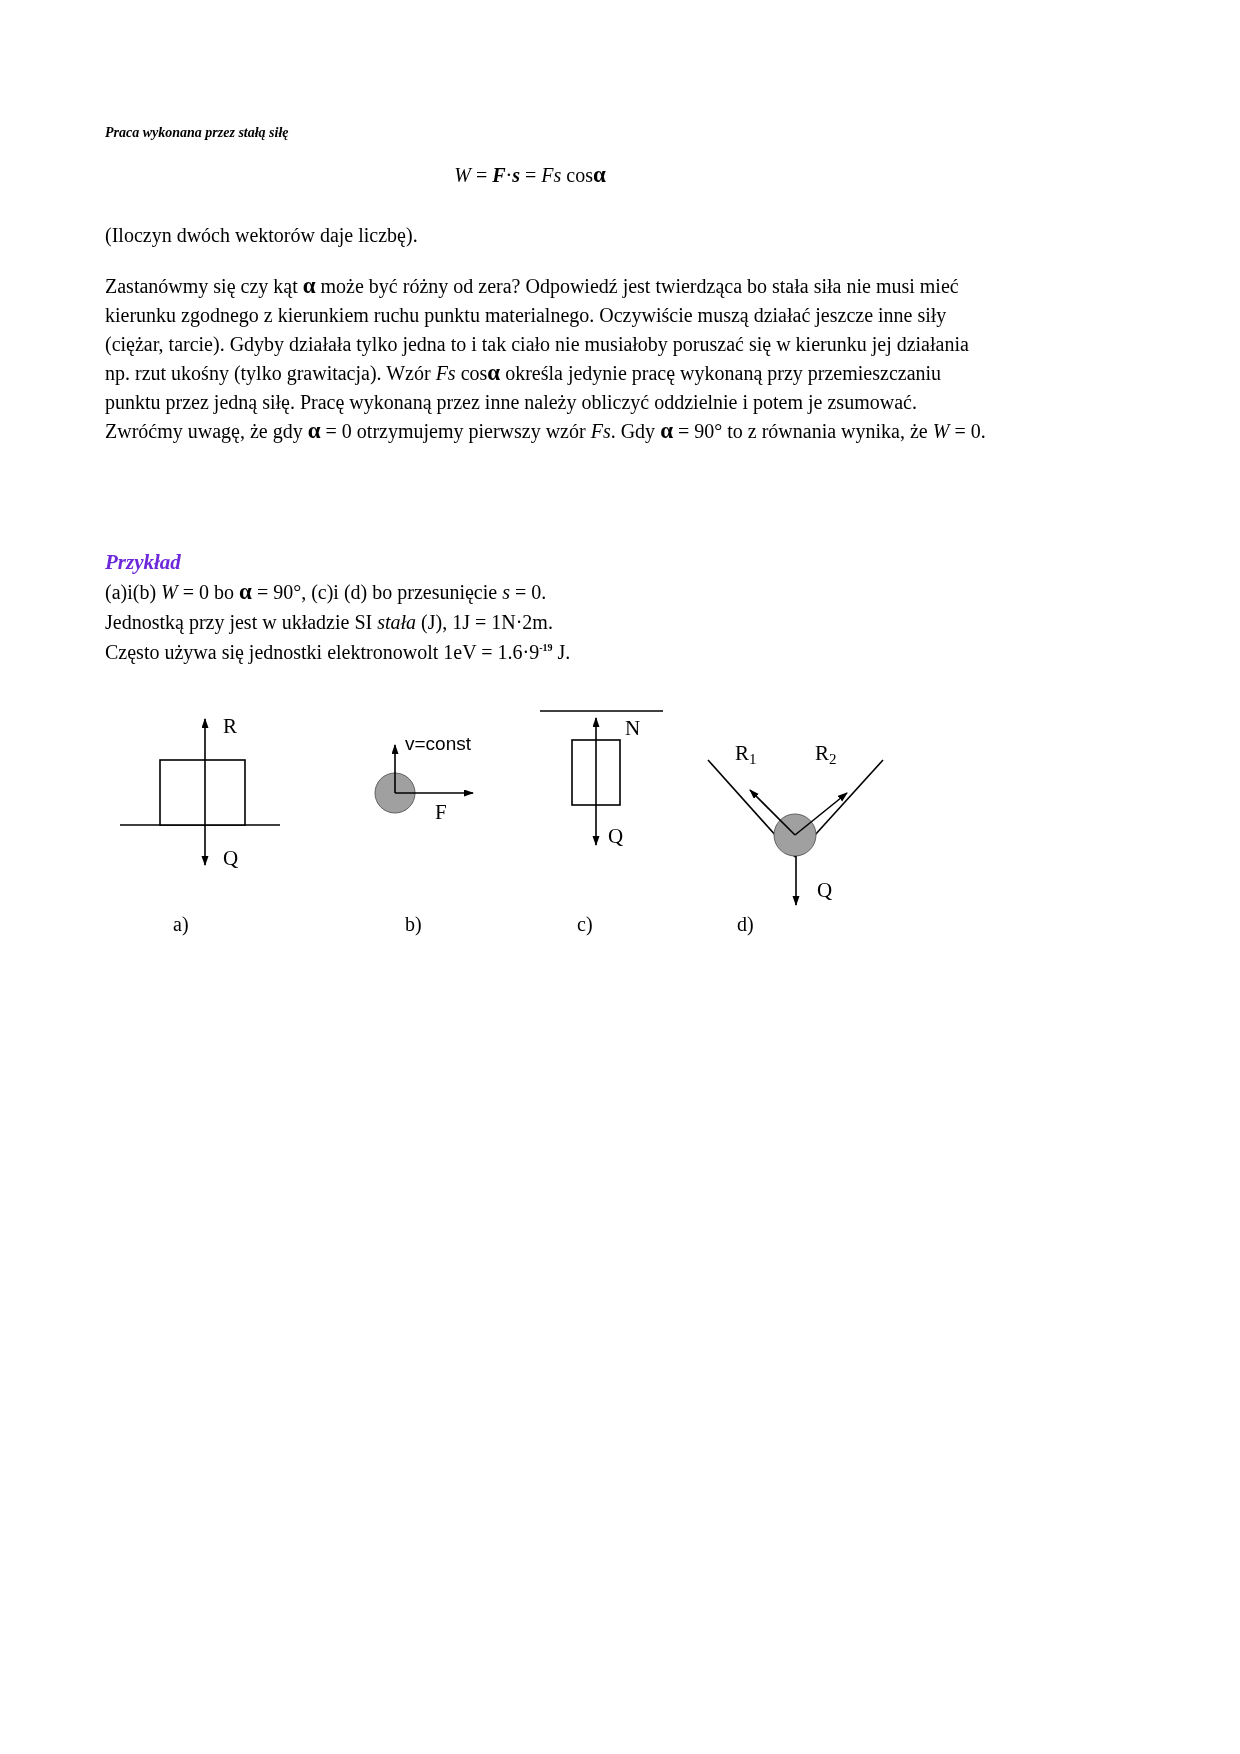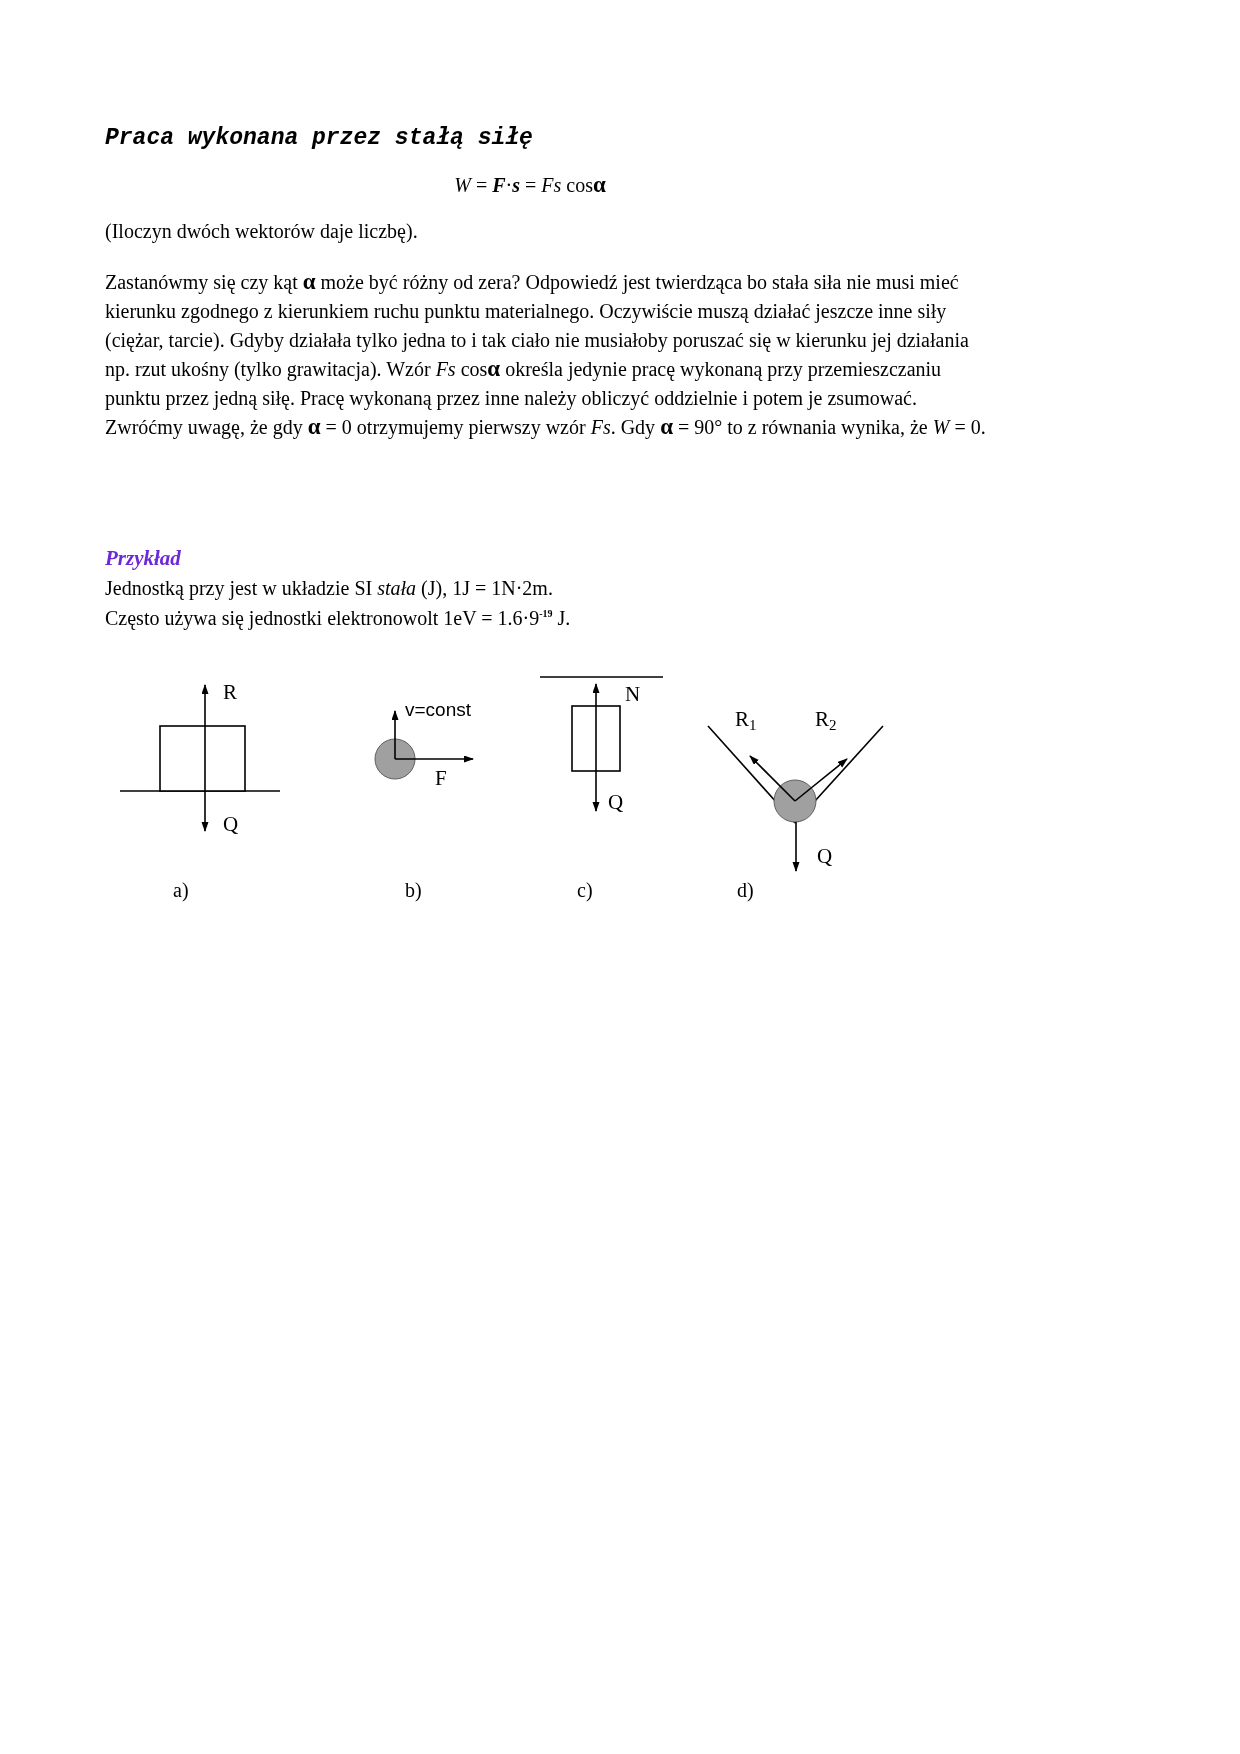--- a/index.html
+++ b/index.html
@@ -9,36 +9,35 @@
     height: 1754px;
     background: #ffffff;
     font-family: "Liberation Serif", serif;
     color: #000000;
     overflow: hidden;
   }
   .content {
     padding: 125px 245px 0 105px; 
   }
   .title {
-    font-size: 23px;
+    font-size: 14px;
     font-weight: bold;
     font-style: italic;
     margin: 0 0 22px 0;
-    font-family: Liberation Mono, monospace;
   }
   .para {
     font-size: 20px;
     line-height: 29px;
     margin: 0;
   }
   .indent { text-indent: 36px; }
   .formula {
     font-size: 20px;
     text-align: center;
-    margin: 10px 40px 20px 0;
+    margin: 10px 40px 34px 0;
   }
   .note { margin-bottom: 22px; margin-top: 20px; }
   .s-i  { font-style: italic; }
   .s-bi { font-style: italic; font-weight: bold; }
   .s-a  { font-weight: bold; font-size: 23px; line-height: 1; }
   sup   { font-size: 10px; font-weight: bold; vertical-align: super; line-height: 0; }
   .example-heading {
     margin: 104px 0 2px 0;
     color: #6d28d9;
     font-size: 21px;
@@ -79,20 +78,21 @@
 
 
     <div class="formula"><span class="s-i">W</span><span> = </span><span class="s-bi">F</span><span>·</span><span class="s-bi">s</span><span> = </span><span class="s-i">Fs</span><span> cos</span><span class="s-a">α</span></div>
 
     <p class="para note"><span>(Iloczyn dwóch wektorów daje liczbę).</span></p>
 
     <p class="para"><span>Zastanówmy się czy kąt </span><span class="s-a">α</span><span> może być różny od zera? Odpowiedź jest twierdząca bo stała siła nie musi mieć kierunku zgodnego z kierunkiem ruchu punktu materialnego. Oczywiście muszą działać jeszcze inne siły (ciężar, tarcie). Gdyby działała tylko jedna to i tak ciało nie musiałoby poruszać się w kierunku jej działania np. rzut ukośny (tylko grawitacja). Wzór </span><span class="s-i">Fs</span><span> cos</span><span class="s-a">α</span><span> określa jedynie pracę wykonaną przy przemieszczaniu punktu przez jedną siłę. Pracę wykonaną przez inne należy obliczyć oddzielnie i potem je zsumować. Zwróćmy uwagę, że gdy </span><span class="s-a">α</span><span> = 0 otrzymujemy pierwszy wzór </span><span class="s-i">Fs</span><span>. Gdy </span><span class="s-a">α</span><span> = 90° to z równania wynika, że </span><span class="s-i">W</span><span> = 0.</span></p>
 
     <h2 class="example-heading">Przykład</h2>
 
+    <p class="para tight"><span>(a)i(b) </span><span class="s-i">W</span><span> = 0 bo </span><span class="s-a">α</span><span> = 90°, (c)i (d) bo przesunięcie </span><span class="s-i">s</span><span> = 0.</span></p>
     <p class="para tight"><span>Jednostką przy jest w układzie SI </span><span class="s-i">stała</span><span> (J), 1J = 1N·2m.</span></p>
     <p class="para tight"><span>Często używa się jednostki elektronowolt 1eV = 1.6·9</span><sup>-19</sup><span> J.</span></p>
 
     <svg class="diagrams" width="1000" height="235" viewBox="0 0 1000 235" xmlns="http://www.w3.org/2000/svg">
       <defs>
         <marker id="ah" markerUnits="userSpaceOnUse" markerWidth="12" markerHeight="12" refX="9" refY="3.5" orient="auto">
           <path d="M0,0 L10,3.5 L0,7 Z" fill="#000"></path>
         </marker>
       </defs>
 

